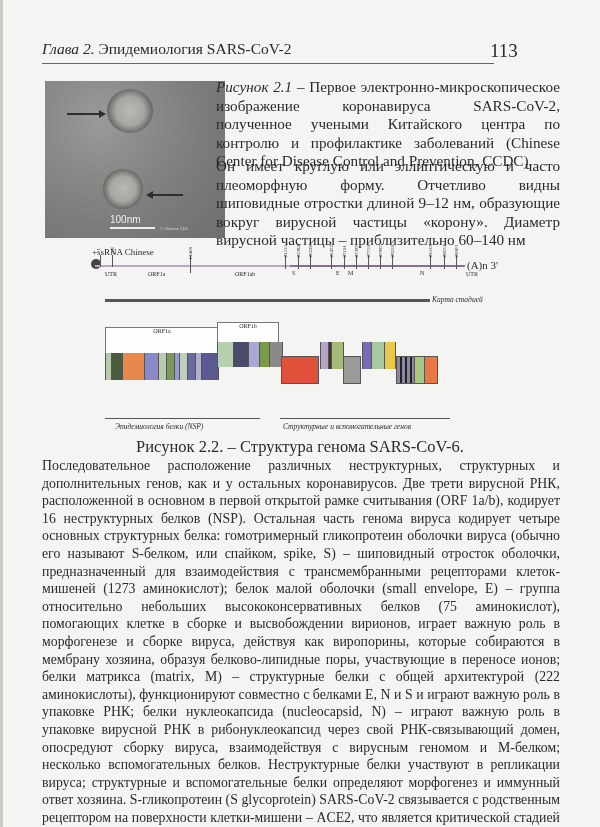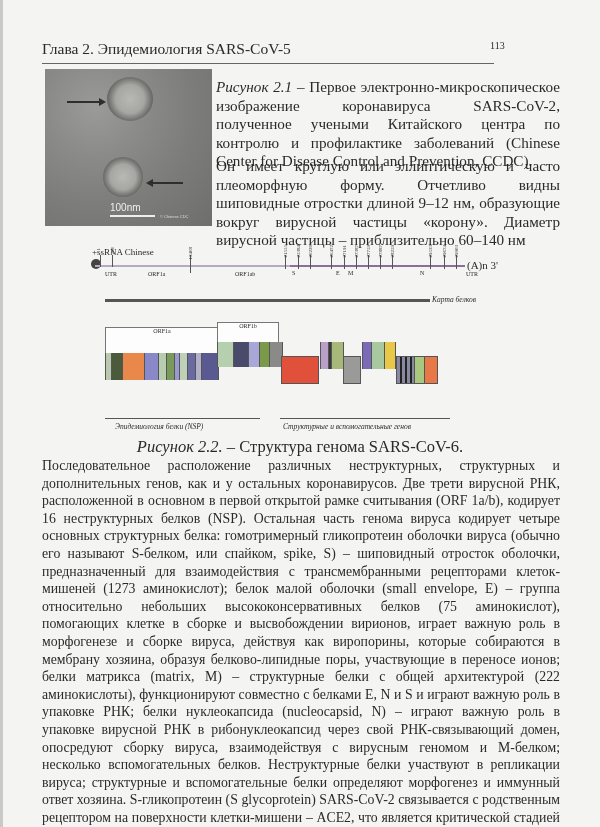--- a/index.html
+++ b/index.html
@@ -12,29 +12,29 @@
   }
   .page-edge {
     position: absolute; left: 0; top: 0; width: 3px; height: 827px;
     background: #c9c9c6;
   }
   .running-head {
     position: absolute; left: 42px; top: 40px; width: 414px;
     display: flex; justify-content: space-between; align-items: baseline;
     font-size: 15.5px;
   }
-  .running-head .chapter { }
+  .running-head .chapter { font-style: italic; }
   .running-head .title { font-style: normal; }
   .head-rule {
     position: absolute; left: 42px; top: 63px; width: 414px; height: 1px; background: #666;
   }
-  .page-num { position: absolute; left: 490px; top: 40px; font-size: 10px; }
+  .page-num { position: absolute; left: 490px; top: 40px; font-size: 19px; }
 
   .micrograph {
-    position: absolute; left: 45px; top: 69px; width: 167px; height: 157px;
+    position: absolute; left: 45px; top: 81px; width: 180px; height: 157px;
     background: radial-gradient(circle at 30% 25%, #9a9a98 0%, #8a8a88 30%, #7c7c7a 60%, #6e6e6c 100%);
     overflow: hidden;
   }
   .virion {
     position: absolute; border-radius: 50%;
     background: radial-gradient(circle, #b8b8b5 0%, #a6a6a3 45%, #5e5e5c 75%, rgba(90,90,88,0) 100%);
   }
   .arrow-line { position: absolute; height: 2px; background: #2e2e2e; }
   .arrow-head { position: absolute; width: 0; height: 0; border-top: 4px solid transparent; border-bottom: 4px solid transparent; }
   .scale-bar { position: absolute; left: 65px; top: 146px; width: 45px; height: 2px; background: #eee; }
@@ -75,37 +75,37 @@
   .seg { position: absolute; border-left: 1px solid #555; }
   .nsp-arrow { position: absolute; left: 25px; top: 173px; width: 155px; height: 1px; background: #555; }
   .str-arrow { position: absolute; left: 200px; top: 173px; width: 170px; height: 1px; background: #555; }
   .nsp-label { position: absolute; left: 35px; top: 177px; font-size: 7.5px; font-style: italic; }
   .str-label { position: absolute; left: 203px; top: 177px; font-size: 7.5px; font-style: italic; }
 
   .fig2-caption {
     position: absolute; left: 0; top: 437px; width: 600px; text-align: center;
     font-size: 16.5px;
   }
-  .fig2-caption .label { font-style: italic; }
+  .fig2-caption .label { }
 
   .body-text {
     position: absolute; left: 42px; top: 457px; width: 518px;
     font-size: 13.8px; line-height: 17.6px; text-align: justify;
     hyphens: manual;
   }
 </style>
 </head>
 <body>
 
 <div class="page-edge"></div>
 
 <div class="running-head">
   <span>
     <span class="chapter">Глава 2.</span>
-    <span class="title">Эпидемиология SARS-CoV-5</span>
+    <span class="title">Эпидемиология SARS-CoV-2</span>
   </span>
 </div>
 <div class="page-num">113</div>
 <div class="head-rule" style="width:452px;"></div>
 
 <div class="micrograph">
   <div class="virion" style="left:62px; top:8px; width:46px; height:44px;"></div>
   <div class="virion" style="left:58px; top:88px; width:40px; height:40px;"></div>
   <div class="arrow-line" style="left:22px; top:32px; width:32px;"></div>
   <div class="arrow-head" style="left:54px; top:29px; border-left:7px solid #2e2e2e;"></div>
@@ -162,21 +162,21 @@
   <div class="tick-label" style="left:362px; top:0px;">29674</div>
   <div class="tick" style="left:376px; top:10px; height:14px;"></div>
   <div class="tick-label" style="left:374px; top:0px;">29903</div>
 
   <div class="gene-label" style="left:212px; top:25px;">S</div>
   <div class="gene-label" style="left:256px; top:25px;">E</div>
   <div class="gene-label" style="left:268px; top:25px;">M</div>
   <div class="gene-label" style="left:340px; top:25px;">N</div>
 
   <div class="prot-map"></div>
-  <div class="prot-map-label">Карта белков</div>
+  <div class="prot-map-label">Карта стадией</div>
 
   <div class="orf-box" style="left:25px; top:82px; width:112px; height:26px;">
     <span>ORF1a</span>
   </div>
   <div class="orf-box" style="left:137px; top:77px; width:60px; height:20px;">
     <span>ORF1b</span>
   </div>
 
   <div>
     <div class="seg" style="left:25px; top:108px; width:6px; height:27px; background:#b9c9ad;"></div>

